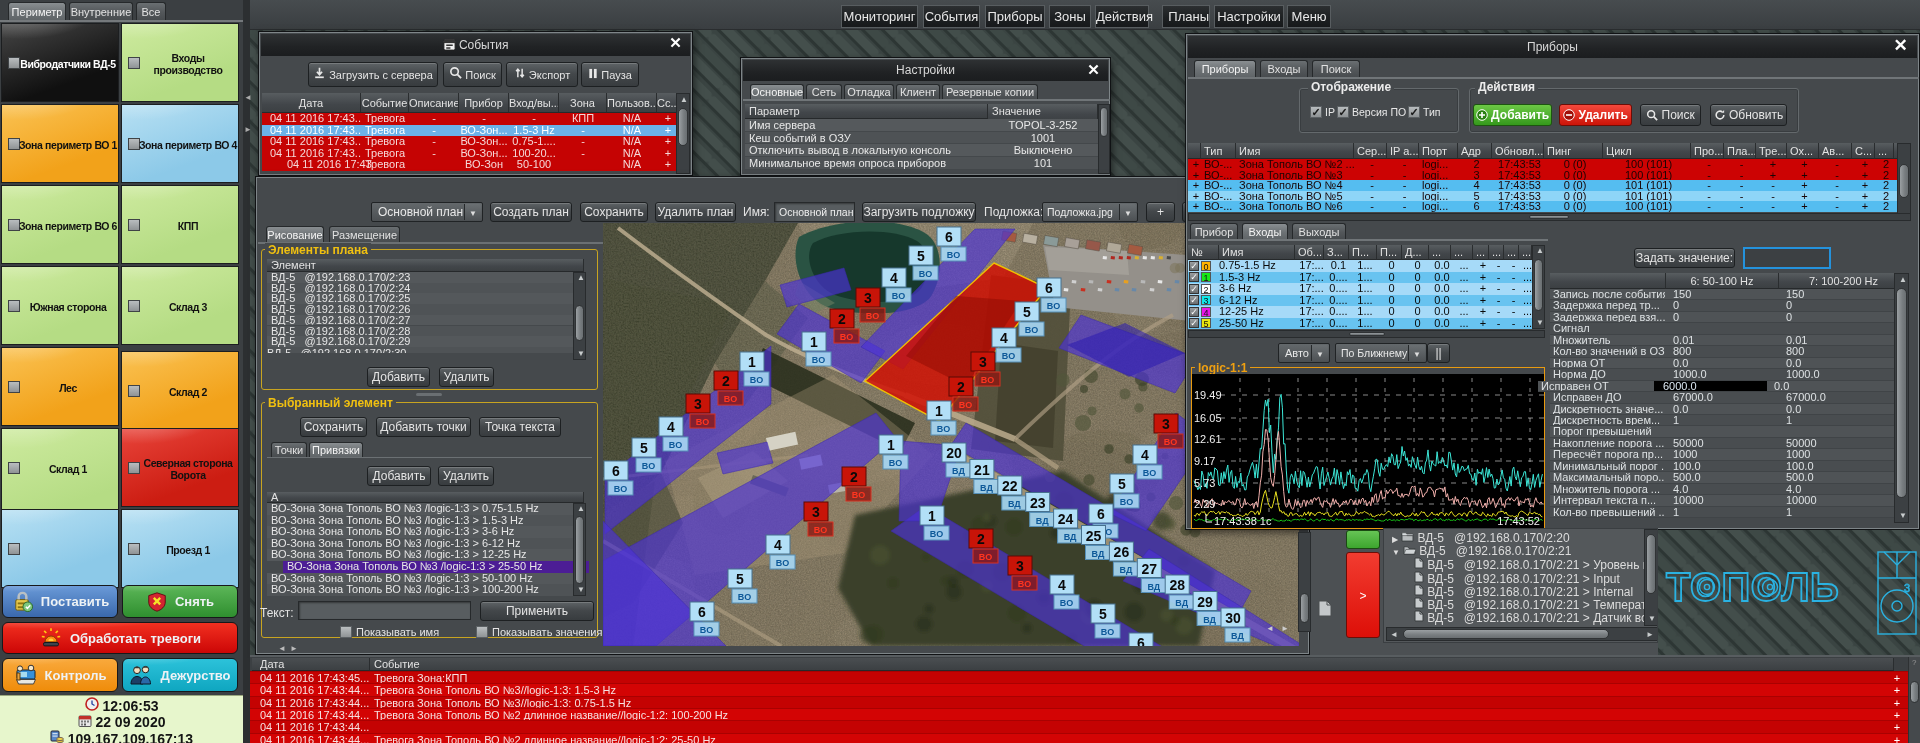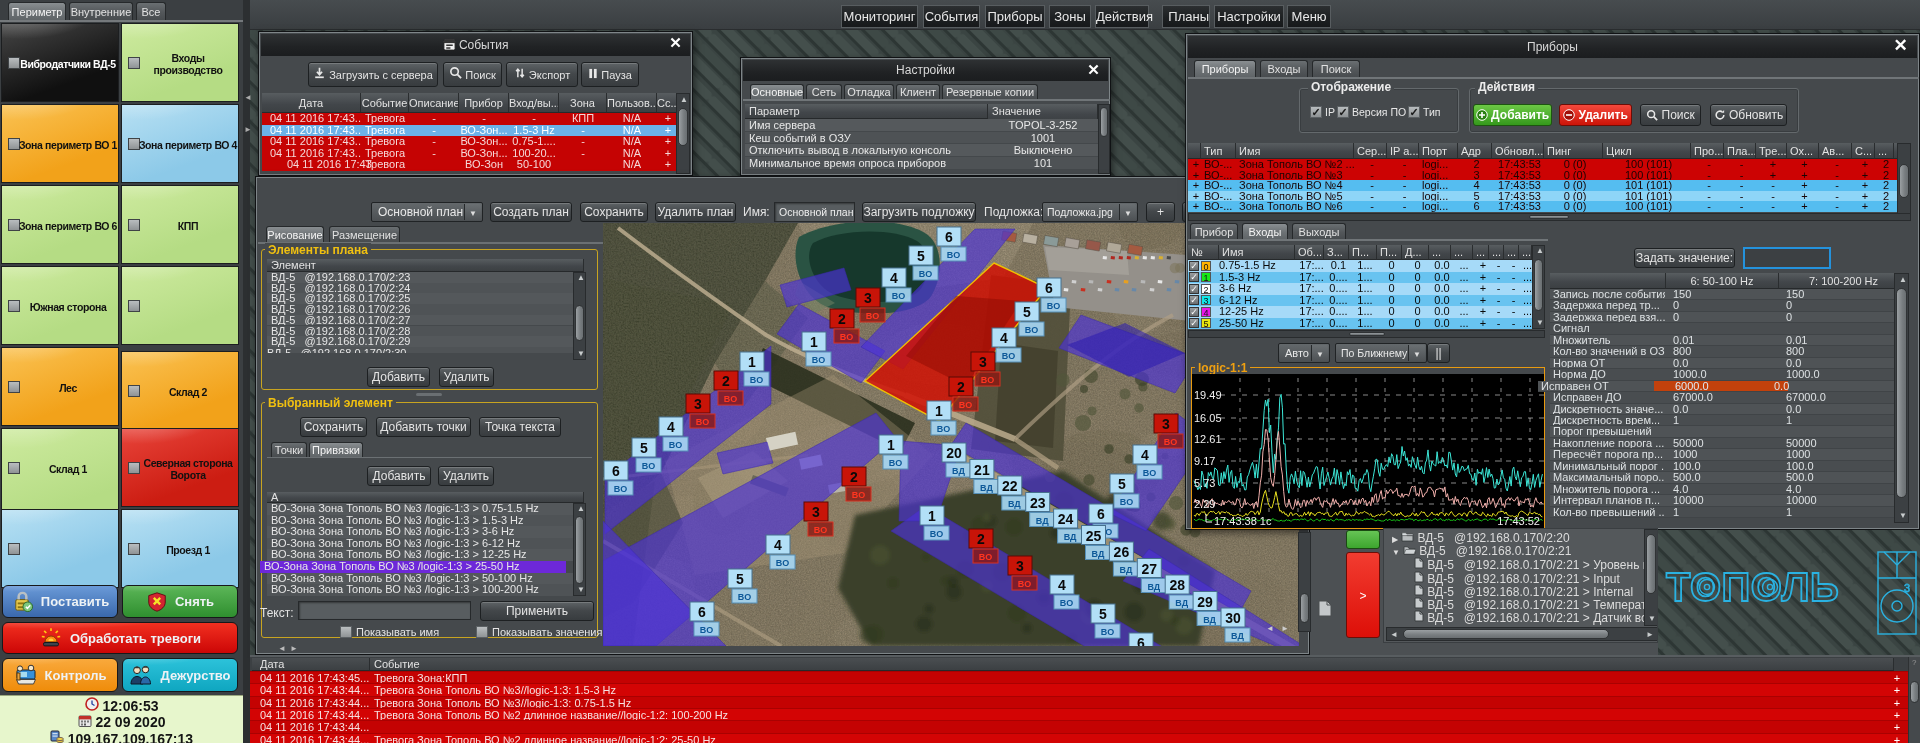--- a/index.html
+++ b/index.html
@@ -101,20 +101,21 @@
 <div class="abs" style="left:14px;top:0;width:104px;height:79px;display:flex;align-items:center;justify-content:center;text-align:center;font-size:10.5px;letter-spacing:-0.4px;font-weight:bold;color:#111;line-height:12px">КПП</div>
   </div>
 <div class="abs" style="left:1px;top:266px;width:118px;height:79px;background:
 radial-gradient(130% 80% at 16% -22%,rgba(255,255,255,.42),rgba(255,255,255,0) 52%),linear-gradient(160deg,#cdea9e,#b5dc84 70%);border:1px solid #1c1e20">
 <div class="cb" style="left:6px;top:33px;background:linear-gradient(#b9bdbf,#8f9395);border-color:#3f4346"></div>
 <div class="abs" style="left:14px;top:0;width:104px;height:79px;display:flex;align-items:center;justify-content:center;text-align:center;font-size:10.5px;letter-spacing:-0.4px;font-weight:bold;color:#111;line-height:12px">Южная сторона</div>
   </div>
 <div class="abs" style="left:121px;top:266px;width:118px;height:79px;background:
 radial-gradient(130% 80% at 16% -22%,rgba(255,255,255,.42),rgba(255,255,255,0) 52%),linear-gradient(160deg,#cdea9e,#b5dc84 70%);border:1px solid #1c1e20">
 <div class="cb" style="left:6px;top:33px;background:linear-gradient(#b9bdbf,#8f9395);border-color:#3f4346"></div>
+<div class="abs" style="left:14px;top:0;width:104px;height:79px;display:flex;align-items:center;justify-content:center;text-align:center;font-size:10.5px;letter-spacing:-0.4px;font-weight:bold;color:#111;line-height:12px">Склад 3</div>
   </div>
 <div class="abs" style="left:1px;top:347px;width:118px;height:79px;background:
 radial-gradient(130% 80% at 16% -22%,rgba(255,255,255,.42),rgba(255,255,255,0) 52%),linear-gradient(160deg,#fac253,#f2a21a 70%);border:1px solid #1c1e20">
 <div class="cb" style="left:6px;top:33px;background:linear-gradient(#b9bdbf,#8f9395);border-color:#3f4346"></div>
 <div class="abs" style="left:14px;top:0;width:104px;height:79px;display:flex;align-items:center;justify-content:center;text-align:center;font-size:10.5px;letter-spacing:-0.4px;font-weight:bold;color:#111;line-height:12px">Лес</div>
   </div>
 <div class="abs" style="left:121px;top:351px;width:118px;height:79px;background:
 radial-gradient(130% 80% at 16% -22%,rgba(255,255,255,.42),rgba(255,255,255,0) 52%),linear-gradient(160deg,#fac253,#f2a21a 70%);border:1px solid #1c1e20">
 <div class="cb" style="left:6px;top:33px;background:linear-gradient(#b9bdbf,#8f9395);border-color:#3f4346"></div>
 <div class="abs" style="left:14px;top:0;width:104px;height:79px;display:flex;align-items:center;justify-content:center;text-align:center;font-size:10.5px;letter-spacing:-0.4px;font-weight:bold;color:#111;line-height:12px">Склад 2</div>
@@ -405,21 +406,21 @@
     </div>
 <div class="row" style="left:11px;top:349.2px;width:306px;height:11.6px;background:#54585b;color:#e6e6e6;line-height:11.6px">
       <div class="cell" style="left:4px;width:302px">ВО-Зона Зона Тополь ВО №3 /logic-1:3 &gt; 3-6 Hz</div>
     </div>
 <div class="row" style="left:11px;top:360.8px;width:306px;height:11.6px;background:#4f5356;color:#e6e6e6;line-height:11.6px">
       <div class="cell" style="left:4px;width:302px">ВО-Зона Зона Тополь ВО №3 /logic-1:3 &gt; 6-12 Hz</div>
     </div>
 <div class="row" style="left:11px;top:372.4px;width:306px;height:11.6px;background:#54585b;color:#e6e6e6;line-height:11.6px">
       <div class="cell" style="left:4px;width:302px">ВО-Зона Зона Тополь ВО №3 /logic-1:3 &gt; 12-25 Hz</div>
     </div>
-<div class="row" style="left:4px;top:384.0px;width:306px;height:11.6px;background:#6d28d9;color:#e6e6e6;line-height:11.6px">
+<div class="row" style="left:27px;top:384.0px;width:306px;height:11.6px;background:#4c1d95;color:#e6e6e6;line-height:11.6px">
       <div class="cell" style="left:4px;width:302px">ВО-Зона Зона Тополь ВО №3 /logic-1:3 &gt; 25-50 Hz</div>
     </div>
 <div class="row" style="left:11px;top:395.6px;width:306px;height:11.6px;background:#54585b;color:#e6e6e6;line-height:11.6px">
       <div class="cell" style="left:4px;width:302px">ВО-Зона Зона Тополь ВО №3 /logic-1:3 &gt; 50-100 Hz</div>
     </div>
 <div class="row" style="left:11px;top:407.2px;width:306px;height:11.6px;background:#4f5356;color:#e6e6e6;line-height:11.6px">
       <div class="cell" style="left:4px;width:302px">ВО-Зона Зона Тополь ВО №3 /logic-1:3 &gt; 100-200 Hz</div>
     </div>
 <div class="vsb" style="left:317px;top:326px;width:13px;height:93px">
       <div class="arr" style="left:3px;top:1px">▲</div>
@@ -1211,21 +1212,21 @@
 <div class="cell" style="left:123px;width:106px">0.0</div>
 <div class="cell" style="left:236px;width:120px">0.0</div>
 </div>
 <div class="row" style="left:364px;top:335.1px;width:359px;height:11.45px;background:#494d50;color:#dde1e3;line-height:11.4px;border-bottom:1px solid #404447">
 <div class="cell" style="left:3px;width:112px">Норма ДО</div>
 <div class="cell" style="left:123px;width:106px">1000.0</div>
 <div class="cell" style="left:236px;width:120px">1000.0</div>
 </div>
 <div class="row" style="left:352px;top:346.6px;width:359px;height:11.45px;background:#4f5356;color:#dde1e3;line-height:11.4px;border-bottom:1px solid #404447">
 <div class="cell" style="left:3px;width:112px">Исправен ОТ</div>
-<div class="cell" style="left:116px;width:134px;background:#c2410c;color:#dce8f2;padding-left:21px">6000.0</div>
+<div class="cell" style="left:116px;width:113px;background:#000000;color:#dce8f2;padding-left:9px">6000.0</div>
 <div class="cell" style="left:236px;width:120px">0.0</div>
 </div>
 <div class="row" style="left:364px;top:358.1px;width:359px;height:11.45px;background:#494d50;color:#dde1e3;line-height:11.4px;border-bottom:1px solid #404447">
 <div class="cell" style="left:3px;width:112px">Исправен ДО</div>
 <div class="cell" style="left:123px;width:106px">67000.0</div>
 <div class="cell" style="left:236px;width:120px">67000.0</div>
 </div>
 <div class="row" style="left:364px;top:369.5px;width:359px;height:11.45px;background:#4f5356;color:#dde1e3;line-height:11.4px;border-bottom:1px solid #404447">
 <div class="cell" style="left:3px;width:112px">Дискретность значе...</div>
 <div class="cell" style="left:123px;width:106px">0.0</div>
@@ -1260,21 +1261,21 @@
 <div class="cell" style="left:3px;width:112px">Максимальный поро...</div>
 <div class="cell" style="left:123px;width:106px">500.0</div>
 <div class="cell" style="left:236px;width:120px">500.0</div>
 </div>
 <div class="row" style="left:364px;top:449.6px;width:359px;height:11.45px;background:#494d50;color:#dde1e3;line-height:11.4px;border-bottom:1px solid #404447">
 <div class="cell" style="left:3px;width:112px">Множитель порога ...</div>
 <div class="cell" style="left:123px;width:106px">4.0</div>
 <div class="cell" style="left:236px;width:120px">4.0</div>
 </div>
 <div class="row" style="left:364px;top:461.1px;width:359px;height:11.45px;background:#4f5356;color:#dde1e3;line-height:11.4px;border-bottom:1px solid #404447">
-<div class="cell" style="left:3px;width:112px">Интервал планов п...</div>
+<div class="cell" style="left:3px;width:112px">Интервал текста п...</div>
 <div class="cell" style="left:123px;width:106px">10000</div>
 <div class="cell" style="left:236px;width:120px">10000</div>
 </div>
 <div class="row" style="left:364px;top:472.5px;width:359px;height:11.45px;background:#494d50;color:#dde1e3;line-height:11.4px;border-bottom:1px solid #404447">
 <div class="cell" style="left:3px;width:112px">Кол-во превышений ...</div>
 <div class="cell" style="left:123px;width:106px">1</div>
 <div class="cell" style="left:236px;width:120px">1</div>
 </div>
 <div class="vsb" style="left:708px;top:239px;width:15px;height:250px">
       <div class="arr" style="left:4px;top:2px">▲</div>

